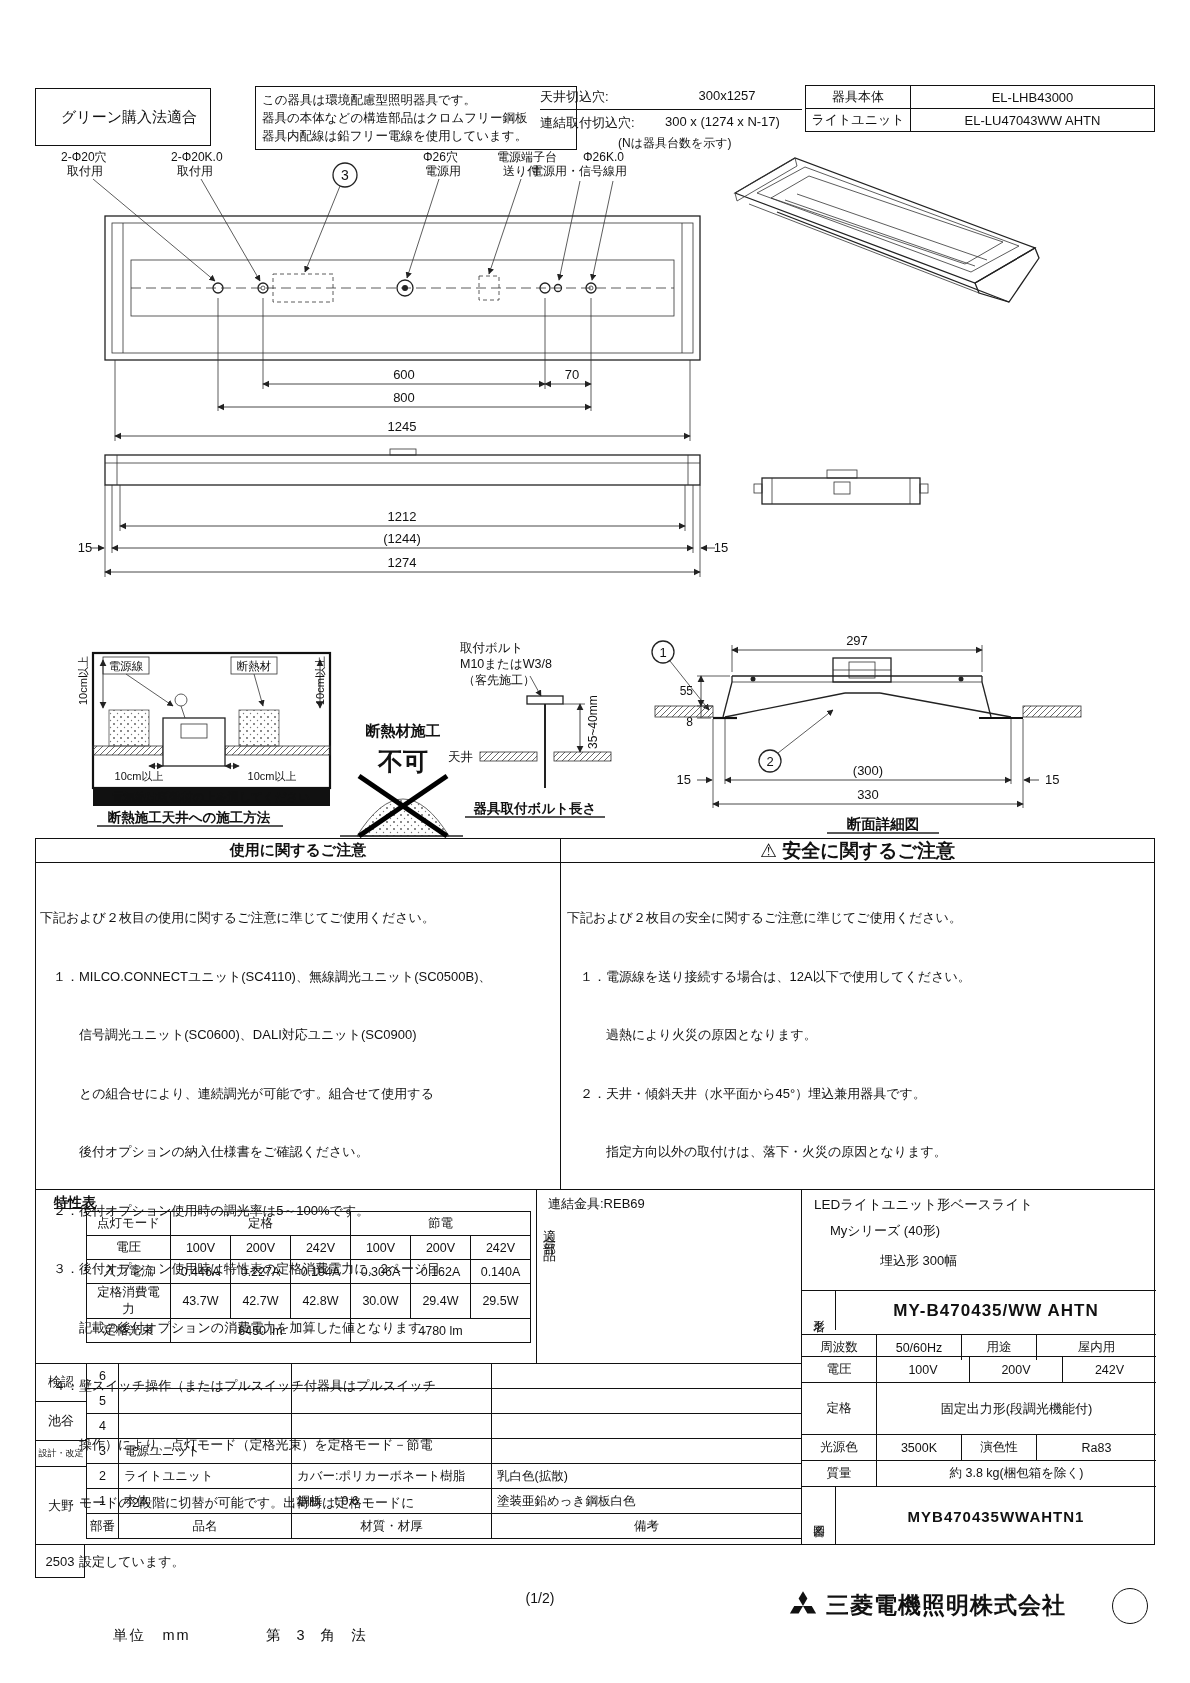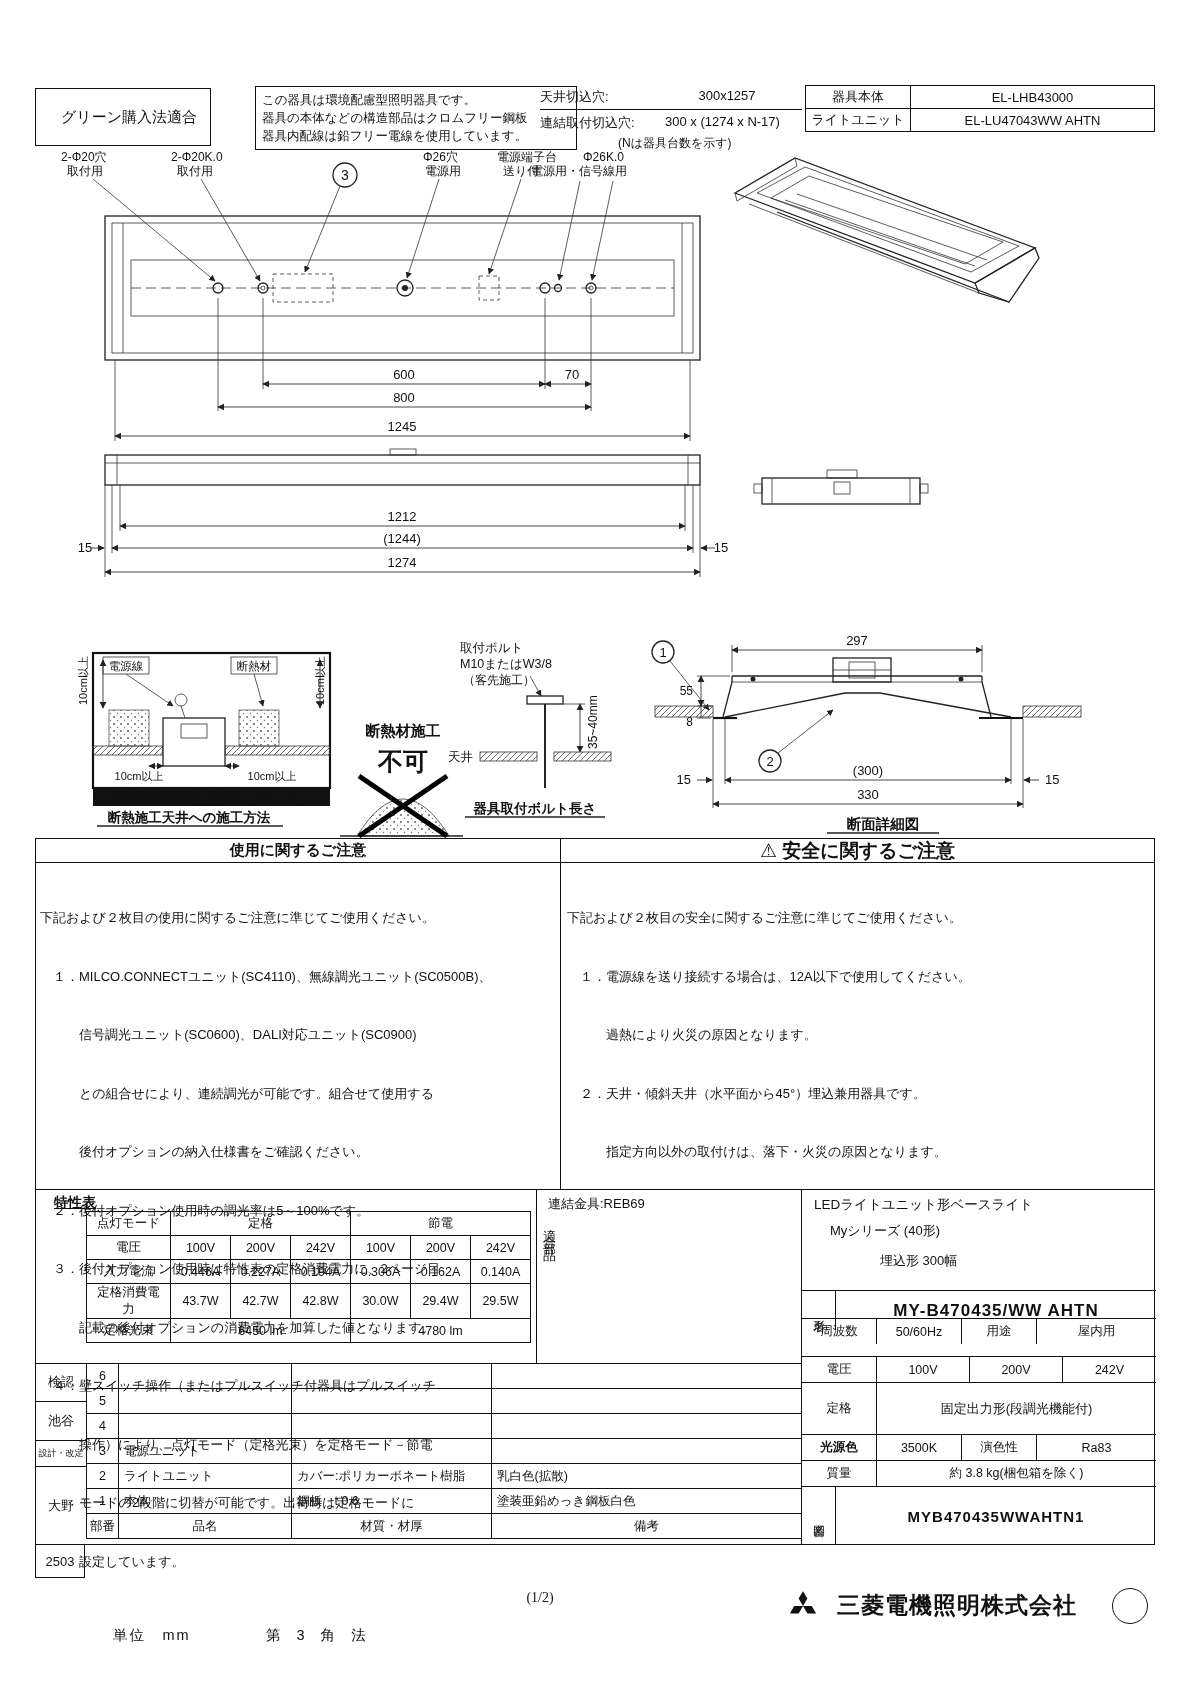--- a/index.html
+++ b/index.html
@@ -442,61 +442,61 @@
 
   <div class="abs" style="left:765px;top:0;width:355px;height:355px;border-left:1px solid #111;">
     <div class="abs" style="left:12px;top:6px;font-size:13.5px;">LEDライトユニット形ベースライト</div>
     <div class="abs" style="left:28px;top:32px;font-size:13px;">Myシリーズ (40形)</div>
     <div class="abs" style="left:78px;top:62px;font-size:13px;">埋込形 300幅</div>
 
     <div class="prow" style="top:100px;height:40px;">
       <div class="pcell vtext" style="width:34px;font-size:12px;">形名</div>
       <div class="pcell" style="flex:1;font-size:17px;font-weight:bold;letter-spacing:1px;">MY-B470435/WW AHTN</div>
     </div>
-    <div class="prow" style="top:128px;height:26px;">
+    <div class="prow" style="top:144px;height:26px;">
       <div class="pcell" style="width:75px;">周波数</div>
       <div class="pcell" style="width:85px;">50/60Hz</div>
       <div class="pcell" style="width:75px;">用途</div>
       <div class="pcell" style="width:119px;">屋内用</div>
     </div>
     <div class="prow" style="top:166px;height:26px;">
       <div class="pcell" style="width:75px;">電圧</div>
       <div class="pcell" style="width:93px;">100V</div>
       <div class="pcell" style="width:93px;">200V</div>
       <div class="pcell" style="width:93px;">242V</div>
     </div>
     <div class="prow" style="top:192px;height:52px;">
       <div class="pcell" style="width:75px;">定格</div>
       <div class="pcell" style="flex:1;font-size:13px;">固定出力形(段調光機能付)</div>
     </div>
     <div class="prow" style="top:244px;height:26px;">
-      <div class="pcell" style="width:75px;font-weight:bold;">光源色</div>
+      <div class="pcell" style="width:75px;">光源色</div>
       <div class="pcell" style="width:85px;">3500K</div>
       <div class="pcell" style="width:75px;">演色性</div>
       <div class="pcell" style="width:119px;">Ra83</div>
     </div>
     <div class="prow" style="top:270px;height:26px;">
       <div class="pcell" style="width:75px;">質量</div>
       <div class="pcell" style="flex:1;">約 3.8 kg(梱包箱を除く)</div>
     </div>
     <div class="prow" style="top:296px;height:59px;">
       <div class="pcell vtext" style="width:34px;font-size:12px;">図番</div>
       <div class="pcell" style="flex:1;font-size:15px;font-weight:bold;letter-spacing:1px;">MYB470435WWAHTN1</div>
     </div>
   </div>
 </div>
 
 <div class="abs flexc" style="left:35px;top:1545px;width:50px;height:33px;border:1.5px solid #111;border-top:none;font-size:13px;">2503</div>
 
-<div class="abs" style="left:500px;top:1590px;width:80px;text-align:center;font-size:14px;font-family:Liberation Serif, serif;">(1/2)</div>
+<div class="abs" style="left:500px;top:1590px;width:80px;text-align:center;font-size:14px;">(1/2)</div>
 
 <div class="abs" style="left:113px;top:1626px;font-size:14.5px;letter-spacing:2px;">単位　mm</div>
 <div class="abs" style="left:266px;top:1626px;font-size:14.5px;letter-spacing:6px;">第 3 角 法</div>
 
-<div class="abs" style="left:788px;top:1590px;display:flex;align-items:center;gap:19px;text-align:center;">
+<div class="abs" style="left:788px;top:1590px;display:flex;align-items:center;gap:8px;text-align:center;">
   <svg width="30" height="30" viewBox="0 0 30 30">
     <polygon points="15,15 19.4,7.6 15,0.2 10.6,7.6" fill="#111"></polygon>
     <polygon points="15,15 6.25,15 1.9,22.6 10.6,22.6" fill="#111"></polygon>
     <polygon points="15,15 23.75,15 28.1,22.6 19.4,22.6" fill="#111"></polygon>
   </svg>
   <span style="font-size:23px;font-weight:bold;letter-spacing:1px;">三菱電機照明株式会社</span>
 </div>
 
 <div class="abs" style="left:1112px;top:1588px;width:36px;height:36px;border:1.5px solid #111;border-radius:50%;"></div>
 

